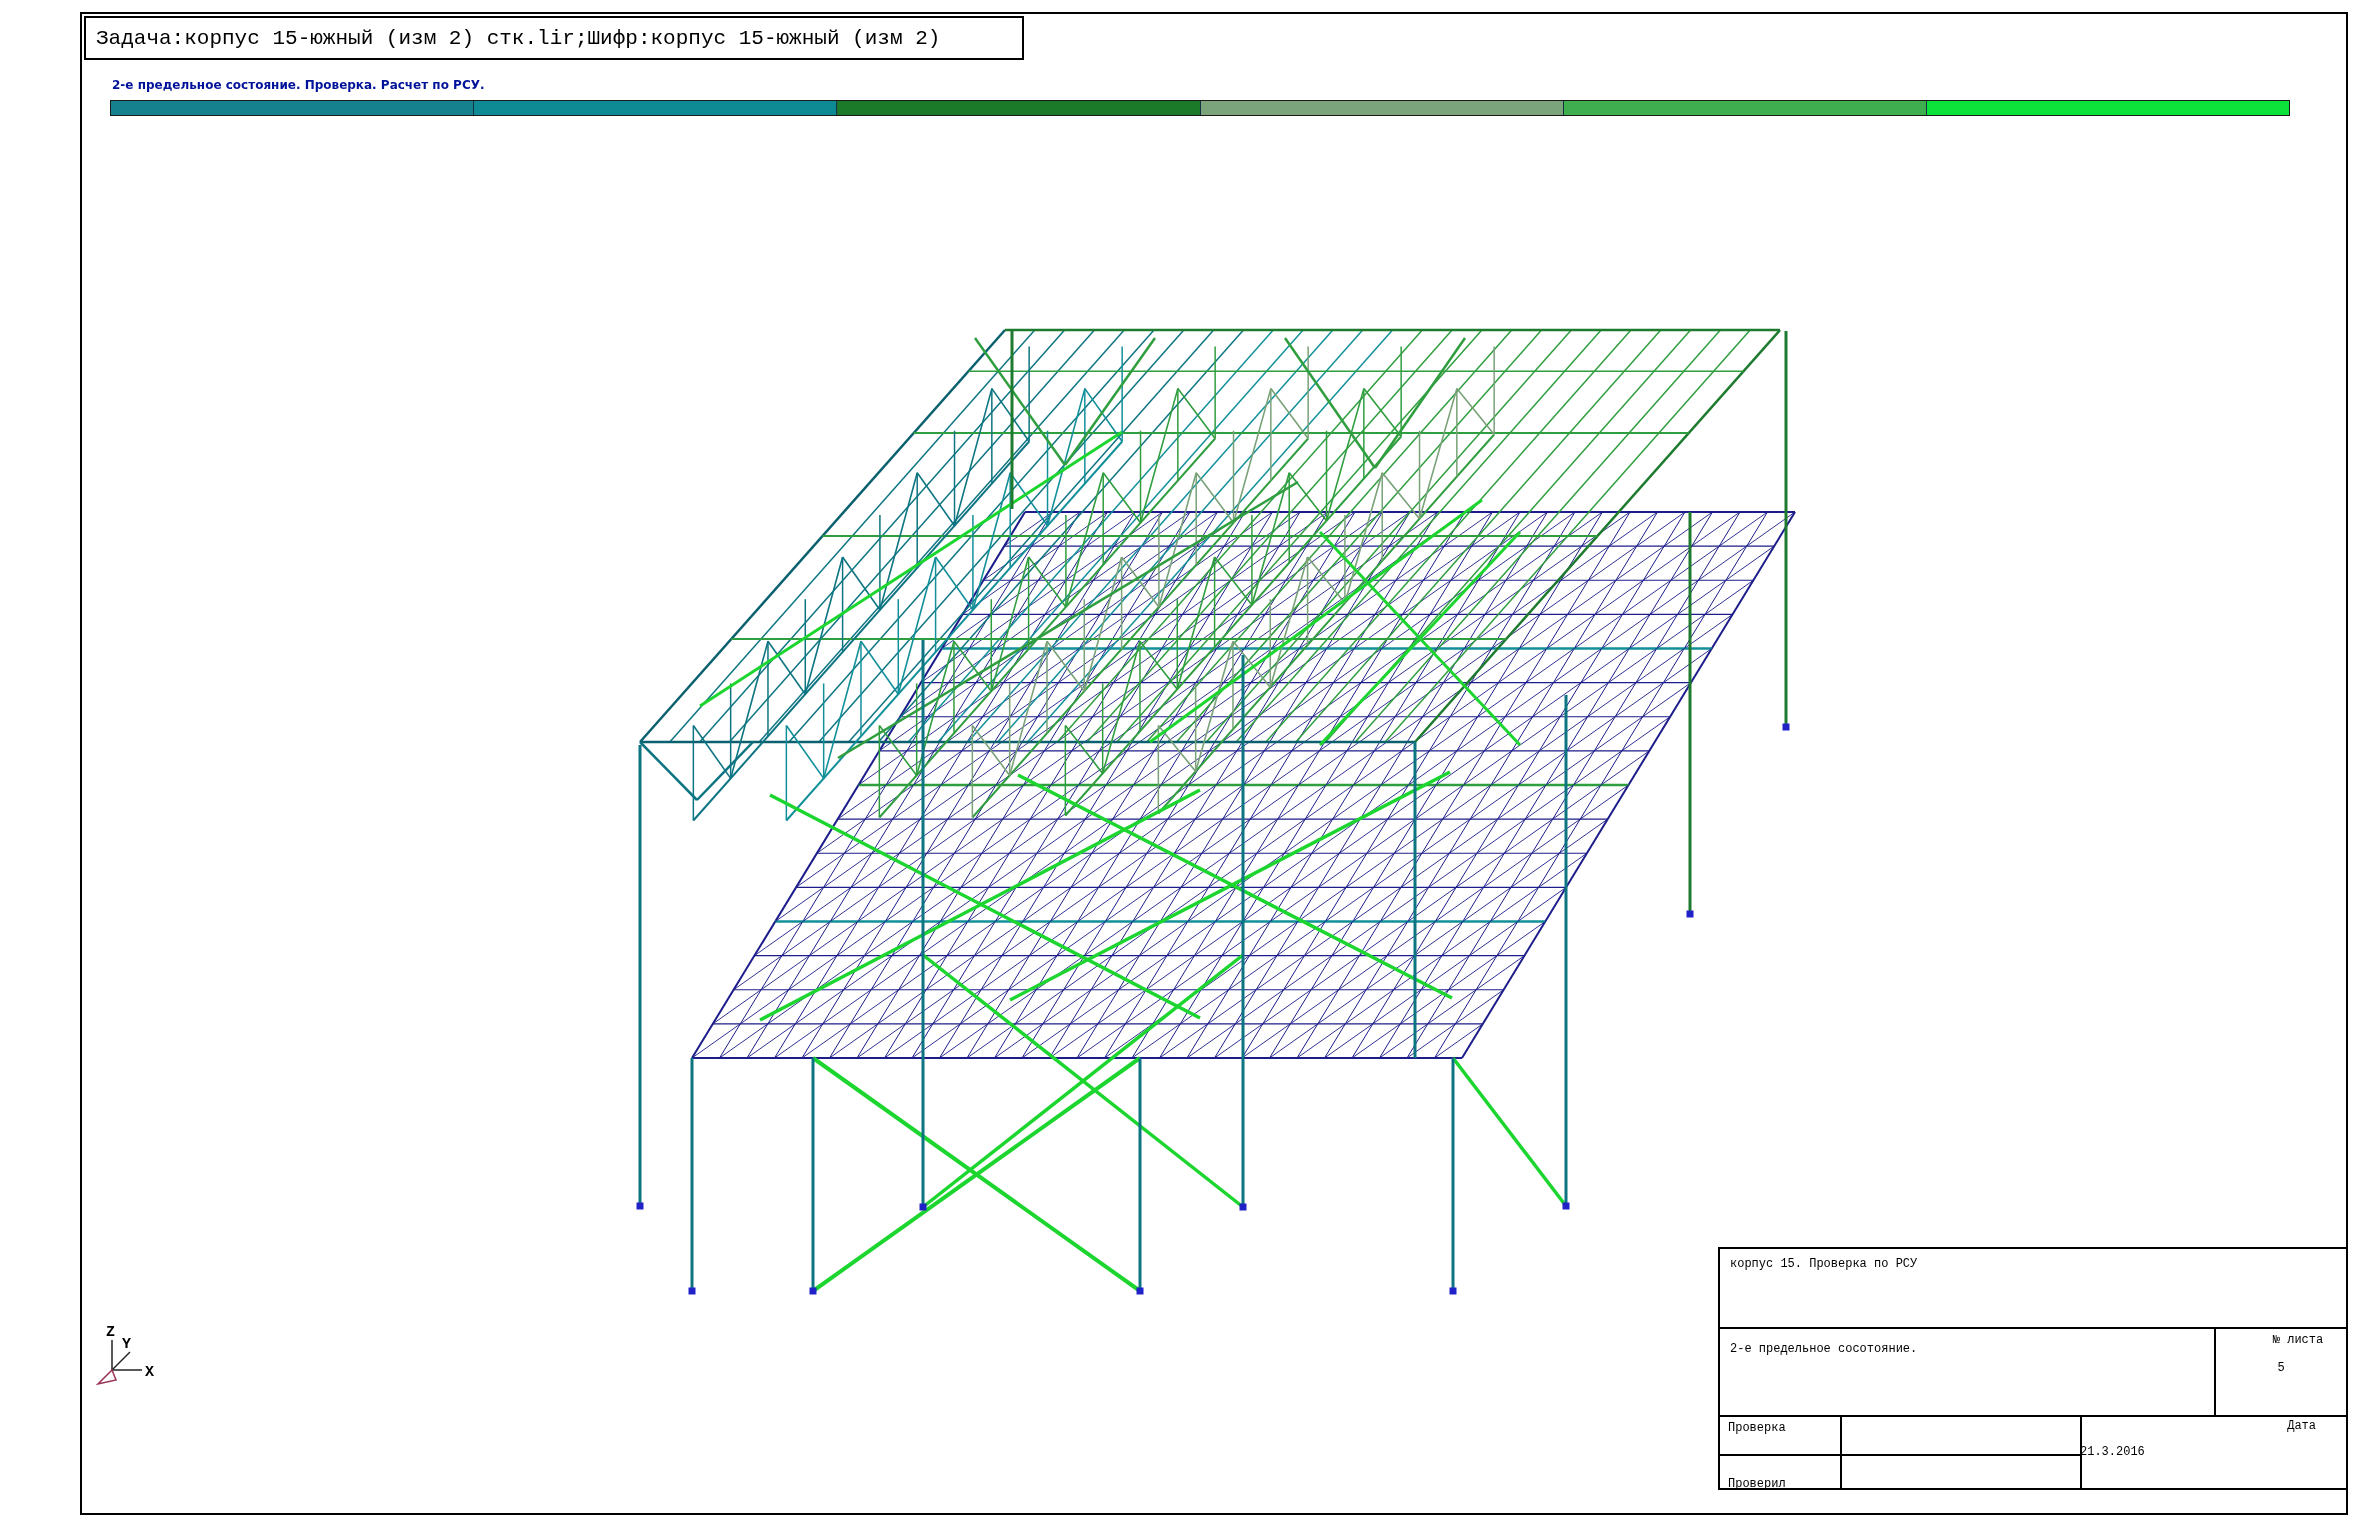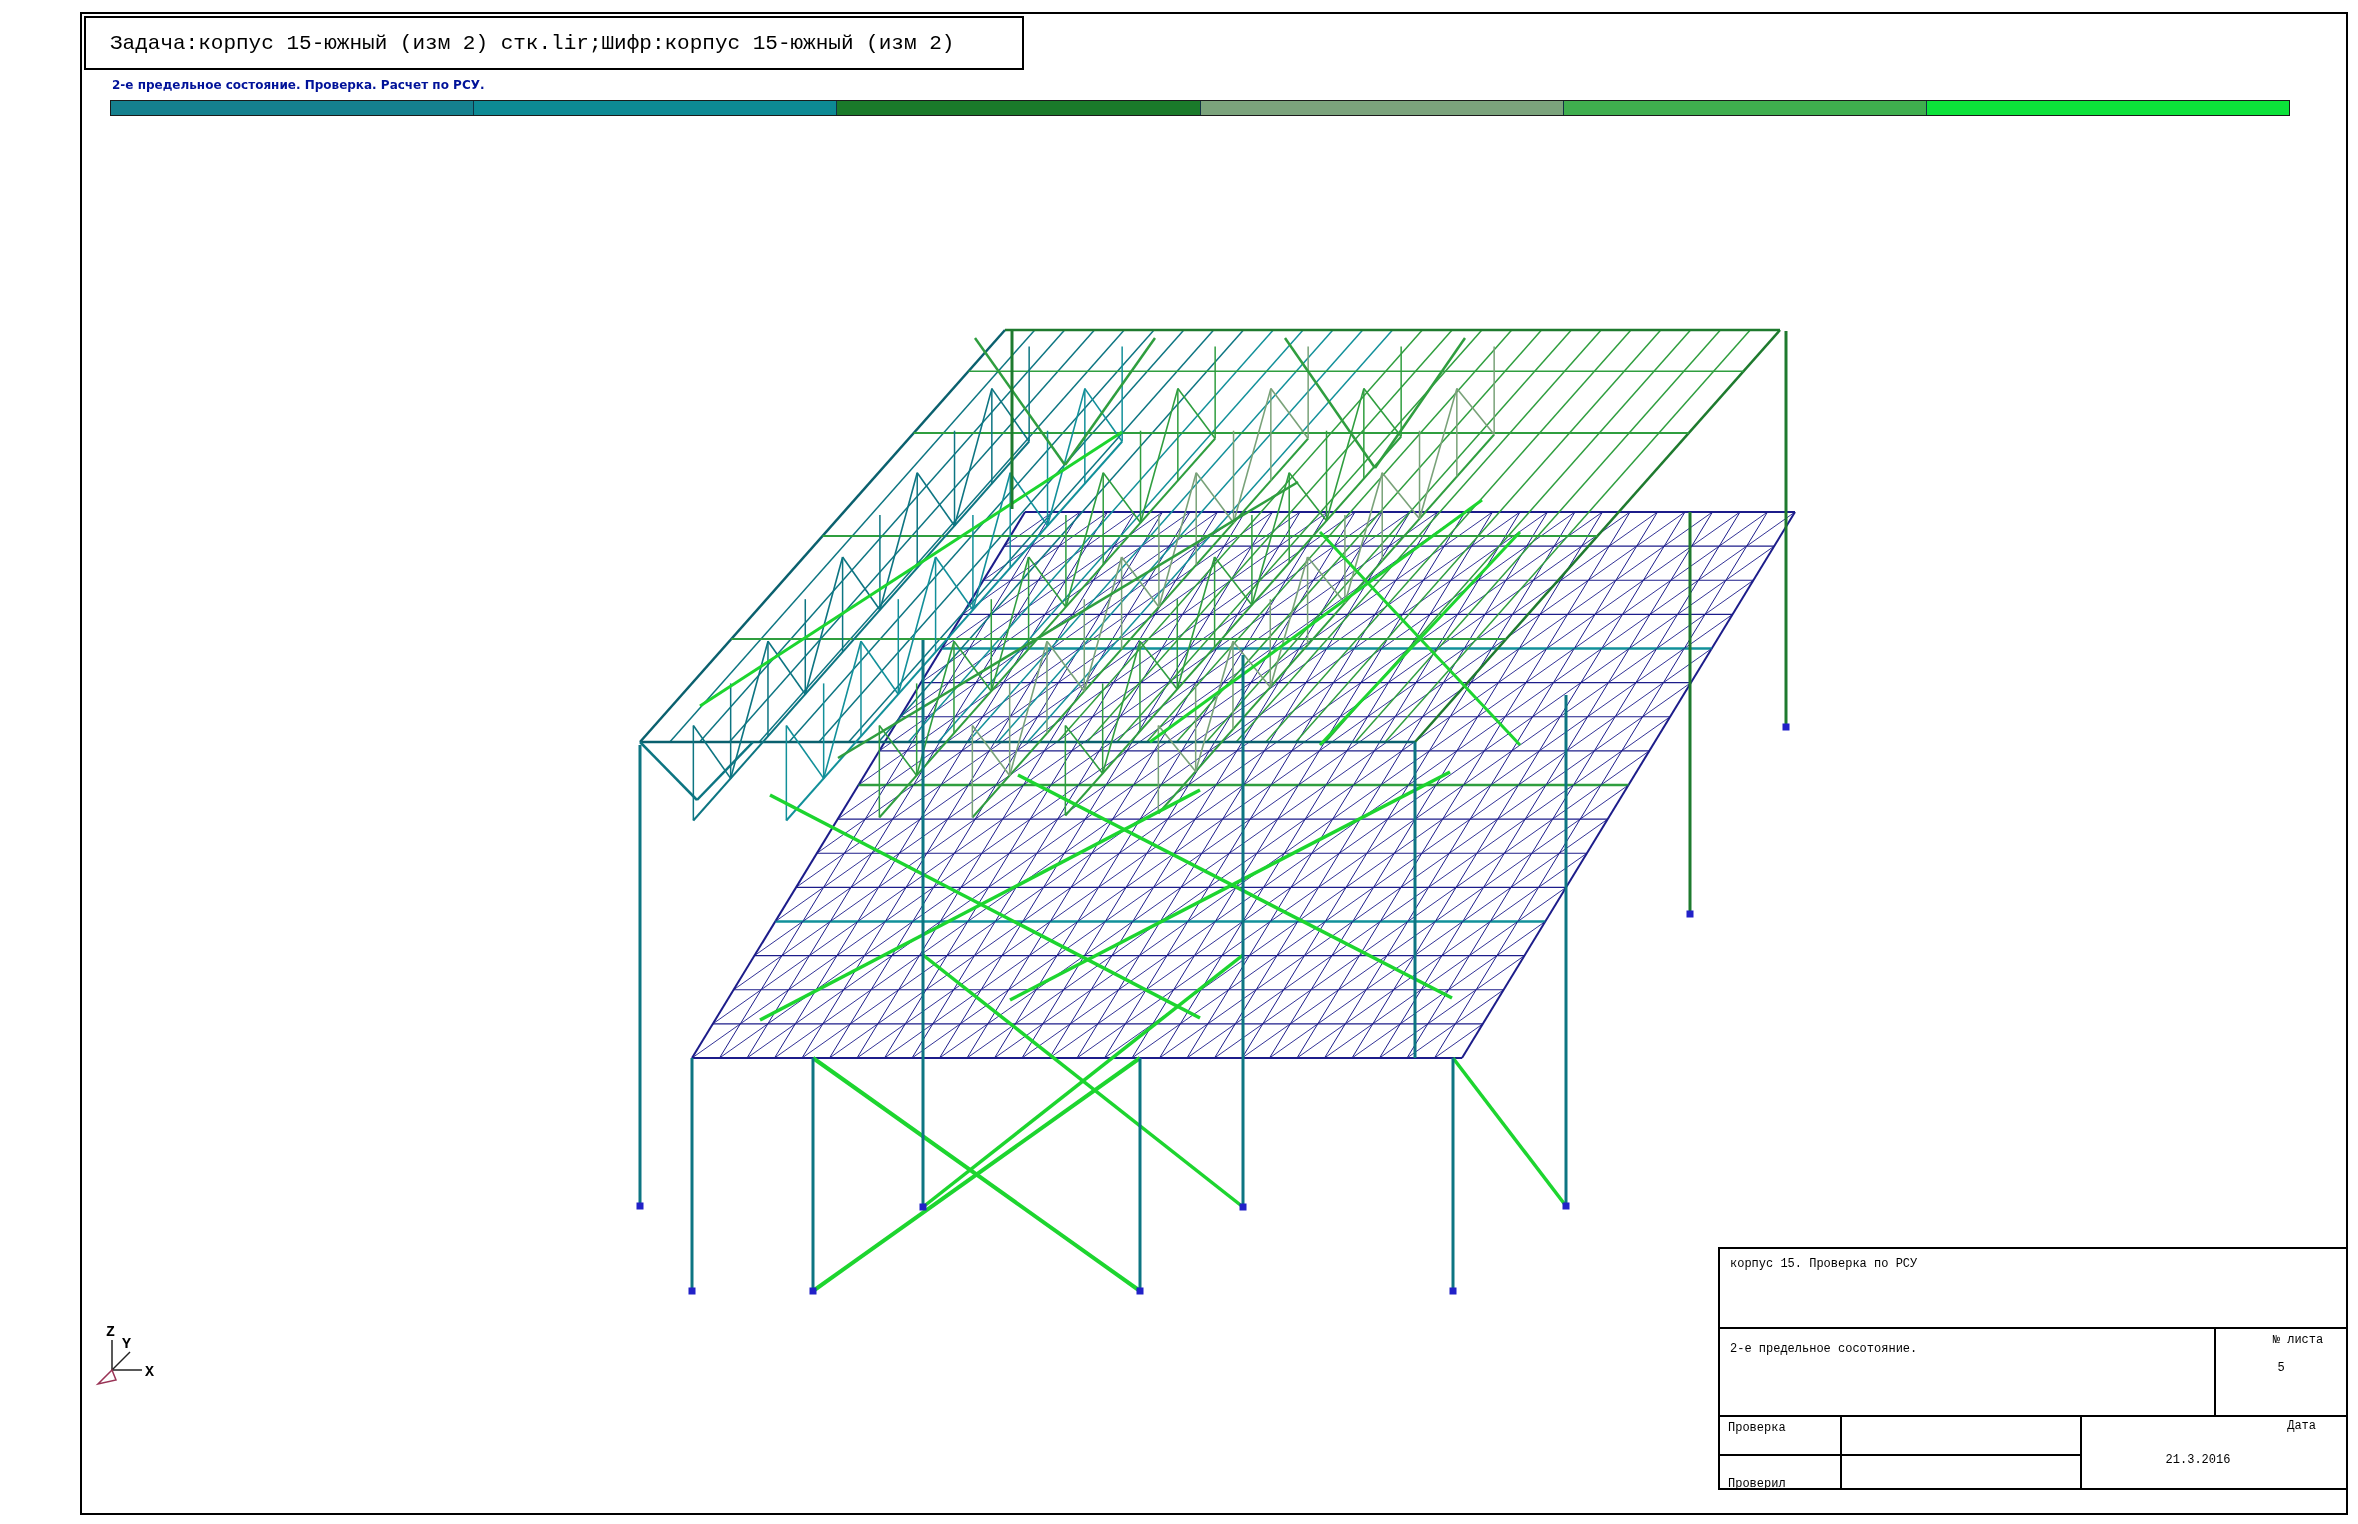--- a/index.html
+++ b/index.html
@@ -1,20 +1,20 @@
 <!DOCTYPE html>
 <html><head>
 <meta charset="utf-8">
 <style>
   html,body{margin:0;padding:0;background:#fff;}
   body{width:2358px;height:1524px;position:relative;font-family:"Liberation Mono","DejaVu Sans Mono",monospace;}
   .stage{position:absolute;left:0;top:0;width:2358px;height:1524px;overflow:hidden;background:#fff;}
   .frame{position:absolute;left:80px;top:12px;width:2268px;height:1503px;border:2px solid #000;box-sizing:border-box;}
-  .header-box{position:absolute;left:84px;top:16px;width:940px;height:54px;border:2px solid #000;background:#fff;
-    box-sizing:border-box;display:flex;align-items:center;padding-left:24px;font-size:21px;color:#000;white-space:nowrap;}
+  .header-box{position:absolute;left:84px;top:16px;width:940px;height:44px;border:2px solid #000;background:#fff;
+    box-sizing:border-box;display:flex;align-items:center;padding-left:10px;font-size:21px;color:#000;white-space:nowrap;}
   .legend-title{position:absolute;left:112px;top:78px;font-family:"DejaVu Sans","Liberation Sans",sans-serif;
     font-weight:bold;font-size:12px;color:#001299;}
   .scalebar{position:absolute;left:110px;top:100px;width:2180px;height:16px;display:flex;border:1px solid #1a1a1a;box-sizing:border-box;}
   .scalebar div{flex:1;border-right:1px solid #113344;}
   .scalebar div:last-child{border-right:none;}
   .scalelabels{position:absolute;left:110px;top:121px;width:2180px;height:20px;
     font-family:"DejaVu Sans","Liberation Sans",sans-serif;font-weight:bold;font-size:15px;color:#001299;}
   .scalelabels span{position:absolute;top:0;white-space:nowrap;}
   #model{position:absolute;left:0;top:0;}
   .tb{position:absolute;left:1718px;top:1247px;width:630px;height:243px;border:2px solid #000;box-sizing:border-box;
@@ -26,21 +26,21 @@
   .tb .vline2{position:absolute;left:360px;top:166px;height:73px;border-left:2px solid #000;}
   .tb .vline3{position:absolute;left:494px;top:78px;height:88px;border-left:2px solid #000;}
   .tb span{position:absolute;white-space:nowrap;}
   .tb .project{left:10px;top:8px;}
   .tb .subtitle{left:10px;top:86px;margin-top:7px;}
   .tb .sheet-label{left:513px;top:84px;width:130px;text-align:center;}
   .tb .sheet-num{left:496px;top:112px;width:130px;text-align:center;}
   .tb .executor{left:8px;top:172px;}
   .tb .checker{left:8px;top:228px;}
   .tb .date-label{left:360px;top:170px;width:262px;text-align:right;padding-right:26px;box-sizing:border-box;}
-  .tb .date-value{left:360px;top:204px;width:262px;text-align:center;padding-right:26px;box-sizing:border-box;}
+  .tb .date-value{left:360px;top:196px;width:262px;text-align:left;padding-right:26px;box-sizing:border-box;}
   .axis-triad{position:absolute;left:80px;top:1318px;}
 </style>
 </head>
 <body>
 
 <div class="stage">
 
   <div class="frame"></div>
 
   <div class="header-box">

